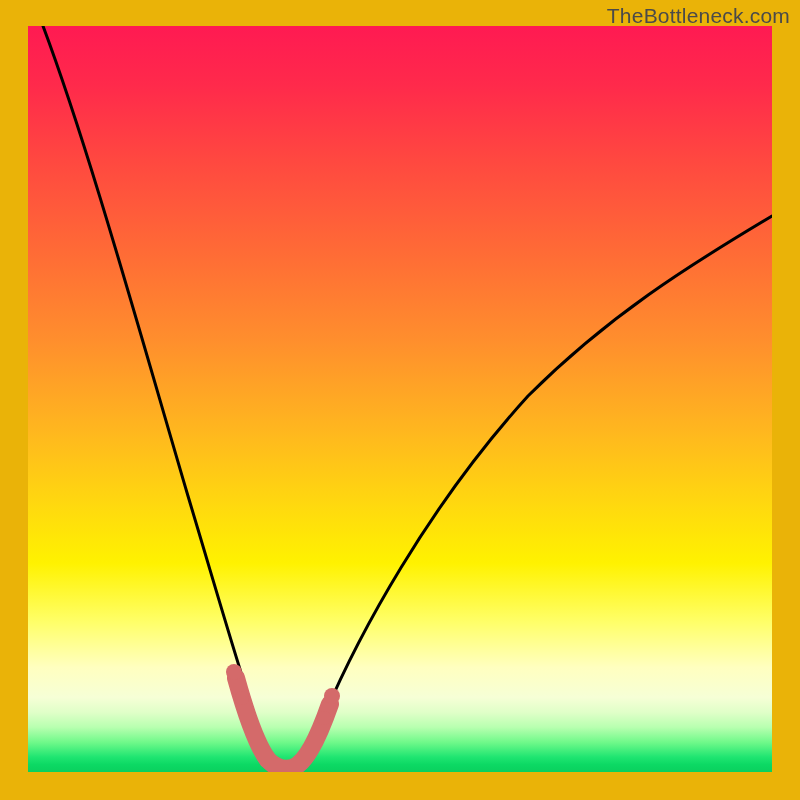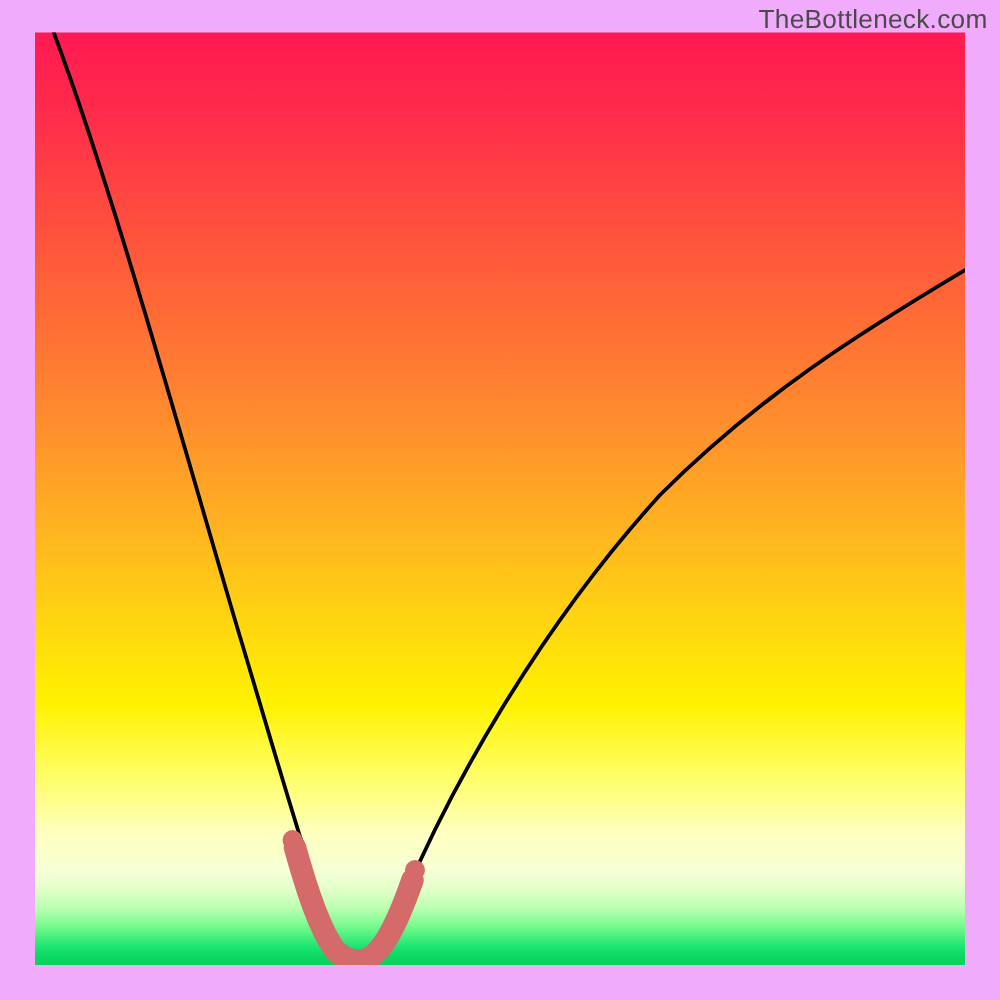--- a/index.html
+++ b/index.html
@@ -8,21 +8,21 @@
     width: 800px;
     height: 800px;
     background: #000;
     overflow: hidden;
     font-family: Arial, Helvetica, sans-serif;
   }
   .frame {
     position: absolute;
     left: 0; top: 0;
     width: 800px; height: 800px;
-    background: #f0abfc;
+    background: #eab308;
   }
   .plot {
     position: absolute;
     left: 28px;
     top: 26px;
     width: 744px;
     height: 746px;
     
     background: linear-gradient(to bottom,
       #ff1a52 0%,

